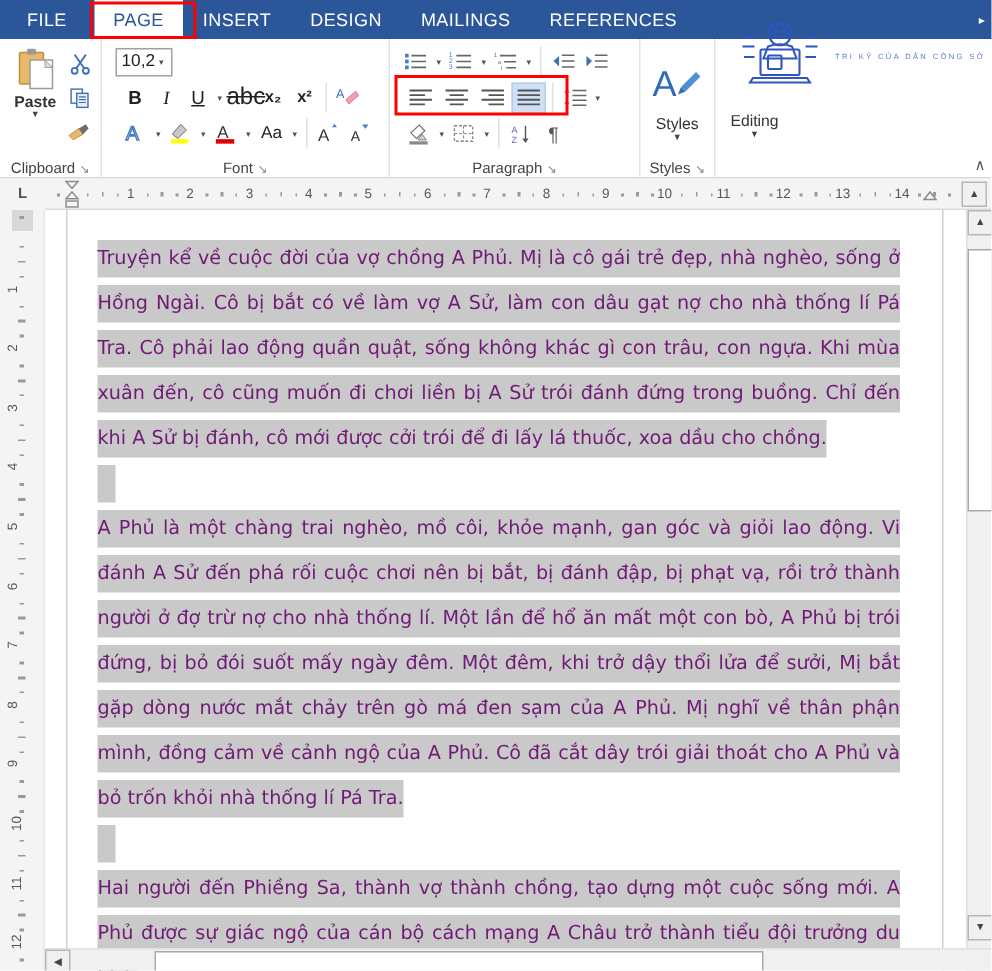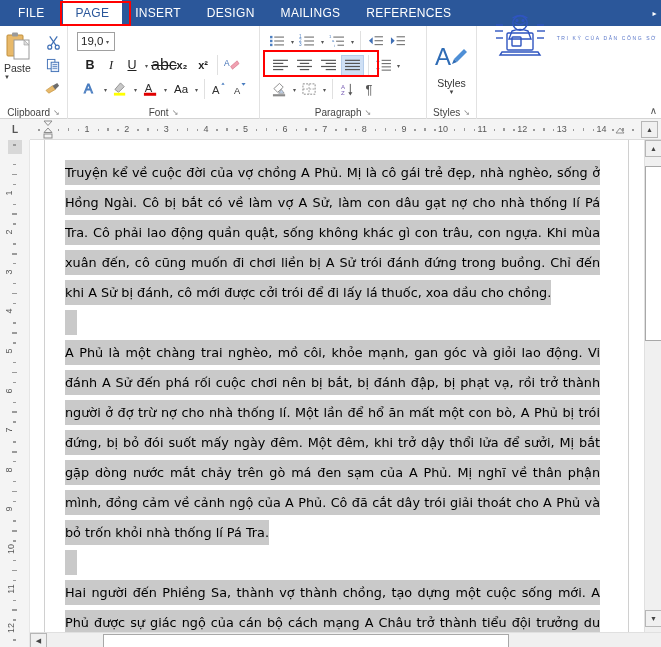--- a/index.html
+++ b/index.html
@@ -80,22 +80,23 @@
     height: 21px; min-width: 20px; padding: 0 2px;
     font-size: 12px; color: #333;
   }
   .arrow { font-size: 6px; color: #555; padding: 0 2px; }
   .sep { width: 1px; height: 20px; background: #e0e0e0; margin: 0 3px; }
 
   
   .clipboard { width: 68px; }
   .paste-big {
     width: 44px; display: flex; flex-direction: column;
-    justify-content: flex-start;
+    align-items: center; justify-content: flex-start;
     padding-top: 2px;
+    font-weight: bold;
   }
   .paste-icon { width: 28px; height: 30px; position: relative; }
   .paste-label { font-size: 10.5px; color: #333; margin-top: 1px; }
   .paste-caret { font-size: 6px; color: #444; line-height: 7px; }
   .clip-small { display: flex; flex-direction: column; justify-content: flex-start; padding-top: 3px; gap: 3px; }
   .clip-small .btn { height: 20px; }
 
   
   .fontgroup { width: 192px; }
   .fontbox {
@@ -202,21 +203,21 @@
     left: 14px; top: 0;
     width: 585px;
     background: #ffffff;
     border-left: 1px solid #d0d0d0;
     border-right: 1px solid #d0d0d0;
     padding: 18px 28px 0 20px;
   }
   .doc-p {
     font-size: 12.8px;
     line-height: 30px;
-    color: #000000;
+    color: #701a75;
     text-align: justify;
     font-family: "DejaVu Sans", sans-serif;
   }
   .doc-p span.hl {
     background: #c9c9c9;
     box-decoration-break: clone;
     -webkit-box-decoration-break: clone;
     padding: 5px 0;
   }
   .doc-p.blank { height: 30px; }
@@ -343,21 +344,21 @@
       <span>Clipboard</span>
       <span class="dlg">↘</span>
     </div>
   </div>
 
   <div class="group fontgroup">
     <div class="group-body">
       <div class="rows" style="padding-left:2px;">
         <div class="row">
           <div class="fontbox fontsize">
-            <span>19,0</span>
+            <span>10,2</span>
             <span class="arrow">▾</span>
           </div>
         </div>
         <div class="row" style="padding-left:6px;">
           <span class="fbtn">B</span>
           <span class="fbtn" style="font-style:italic;font-weight:400;font-family:'Liberation Serif',serif;">I</span>
           <span class="fbtn" style="text-decoration:underline;font-weight:400;">U</span>
           <span class="arrow">▾</span>
           <span class="fbtn" style="font-size:16px;font-weight:400;text-decoration:line-through;">abc</span>
           <span class="fbtn" style="font-size:11px;font-weight:700;">x₂</span>
@@ -567,20 +568,30 @@
         <span class="big-label">Styles</span>
         <span class="paste-caret">▼</span>
       </div>
     </div>
     <div class="group-label">
       <span>Styles</span>
       <span class="dlg">↘</span>
     </div>
   </div>
 
+  <div class="group editinggroup" style="border-right:none;">
+    <div class="group-body">
+      <div class="big-btn">
+        <span style="height:30px;"></span>
+        <span class="big-label">Editing</span>
+        <span class="paste-caret">▼</span>
+      </div>
+    </div>
+    <div class="group-label"></div>
+  </div>
 
   <div class="collapse">∧</div>
 
   <div class="watermark">
     <span>
       <svg width="62" height="46" viewBox="0 0 62 46">
         <g stroke="#2f55c0" stroke-width="1.4" fill="none">
           <circle cx="27" cy="11" r="7.2"></circle>
           <path d="M21.5 10.5 q5.5 4.5 11 0"></path>
           <circle cx="24" cy="8.5" r=".9" fill="#2f55c0"></circle>

